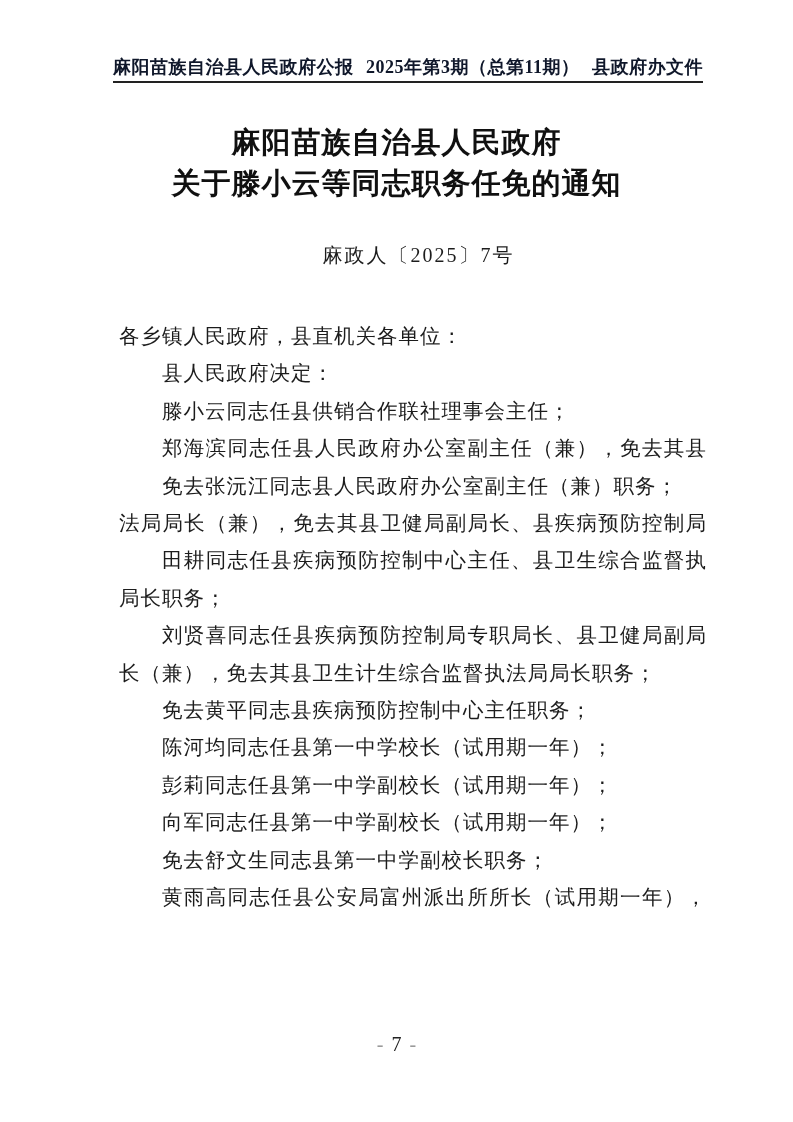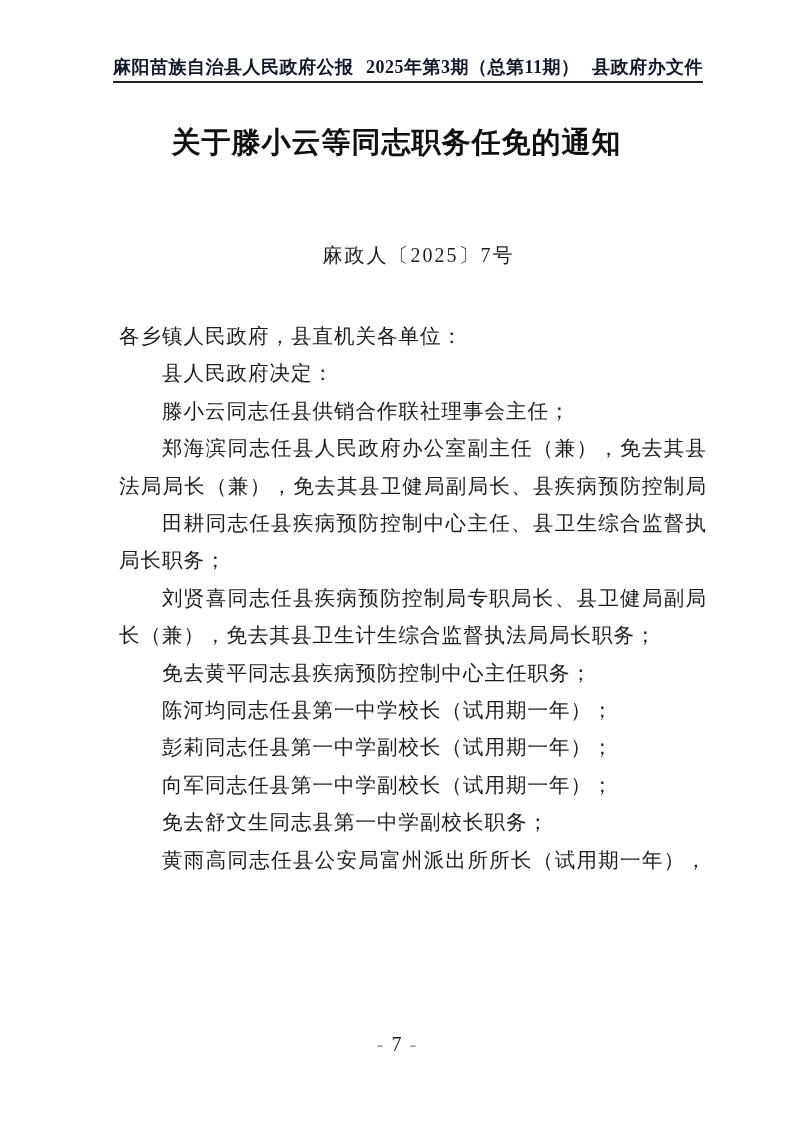--- a/index.html
+++ b/index.html
@@ -90,30 +90,32 @@
 
 <div class="page">
 
   <div class="gazette-header">
     <span class="seg">麻阳苗族自治县人民政府公报</span>
     <span class="seg">2025年第3期（总第11期）</span>
     <span class="seg">县政府办文件</span>
   </div>
 
   <div class="doc-title">
+    <div>麻阳苗族自治县人民政府</div>
     <div>关于滕小云等同志职务任免的通知</div>
   </div>
 
   <div class="doc-number">麻政人〔2025〕7号</div>
 
   <div class="doc-body">
       <div class="body-line">各乡镇人民政府，县直机关各单位：</div>
       <div class="body-line indent">县人民政府决定：</div>
       <div class="body-line indent">滕小云同志任县供销合作联社理事会主任；</div>
       <div class="body-line indent fill">郑海滨同志任县人民政府办公室副主任（兼），免去其县</div>
+      <div class="body-line indent">免去张沅江同志县人民政府办公室副主任（兼）职务；</div>
       <div class="body-line fill">法局局长（兼），免去其县卫健局副局长、县疾病预防控制局</div>
       <div class="body-line indent fill">田耕同志任县疾病预防控制中心主任、县卫生综合监督执</div>
       <div class="body-line">局长职务；</div>
       <div class="body-line indent fill">刘贤喜同志任县疾病预防控制局专职局长、县卫健局副局</div>
       <div class="body-line">长（兼），免去其县卫生计生综合监督执法局局长职务；</div>
       <div class="body-line indent">免去黄平同志县疾病预防控制中心主任职务；</div>
       <div class="body-line indent">陈河均同志任县第一中学校长（试用期一年）；</div>
       <div class="body-line indent">彭莉同志任县第一中学副校长（试用期一年）；</div>
       <div class="body-line indent">向军同志任县第一中学副校长（试用期一年）；</div>
       <div class="body-line indent">免去舒文生同志县第一中学副校长职务；</div>

